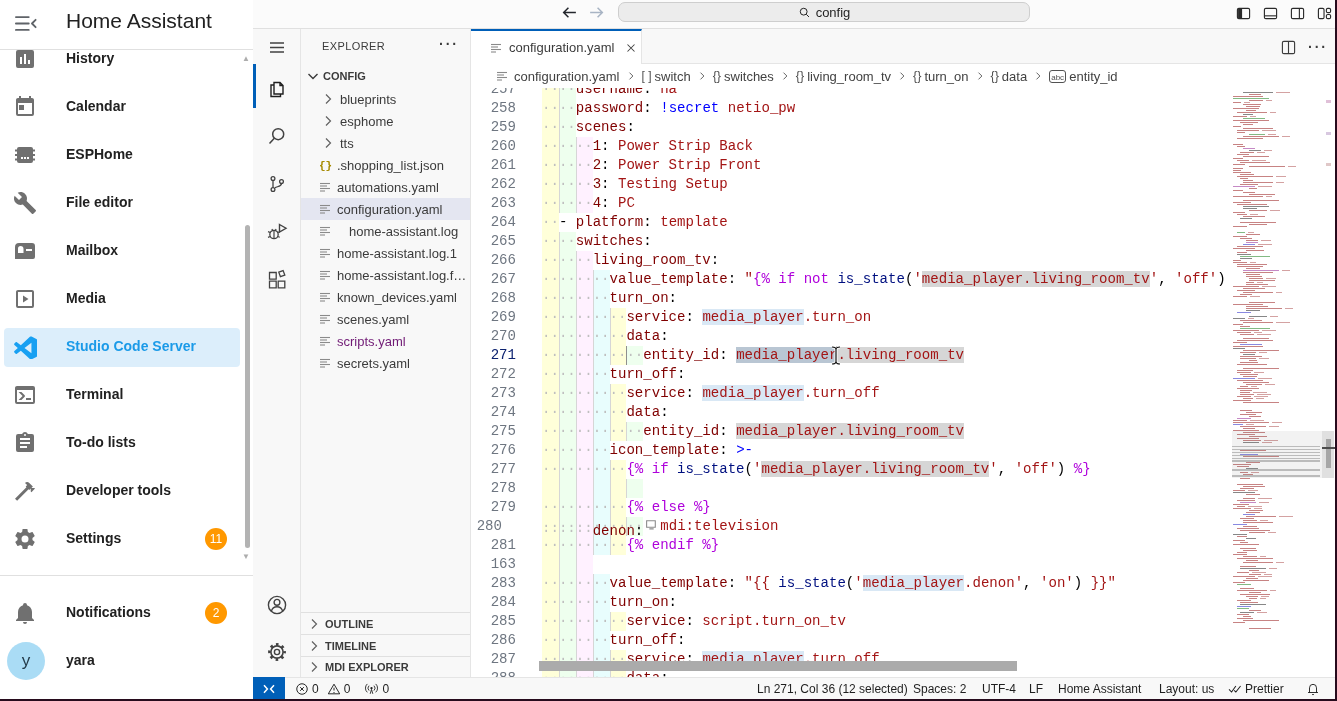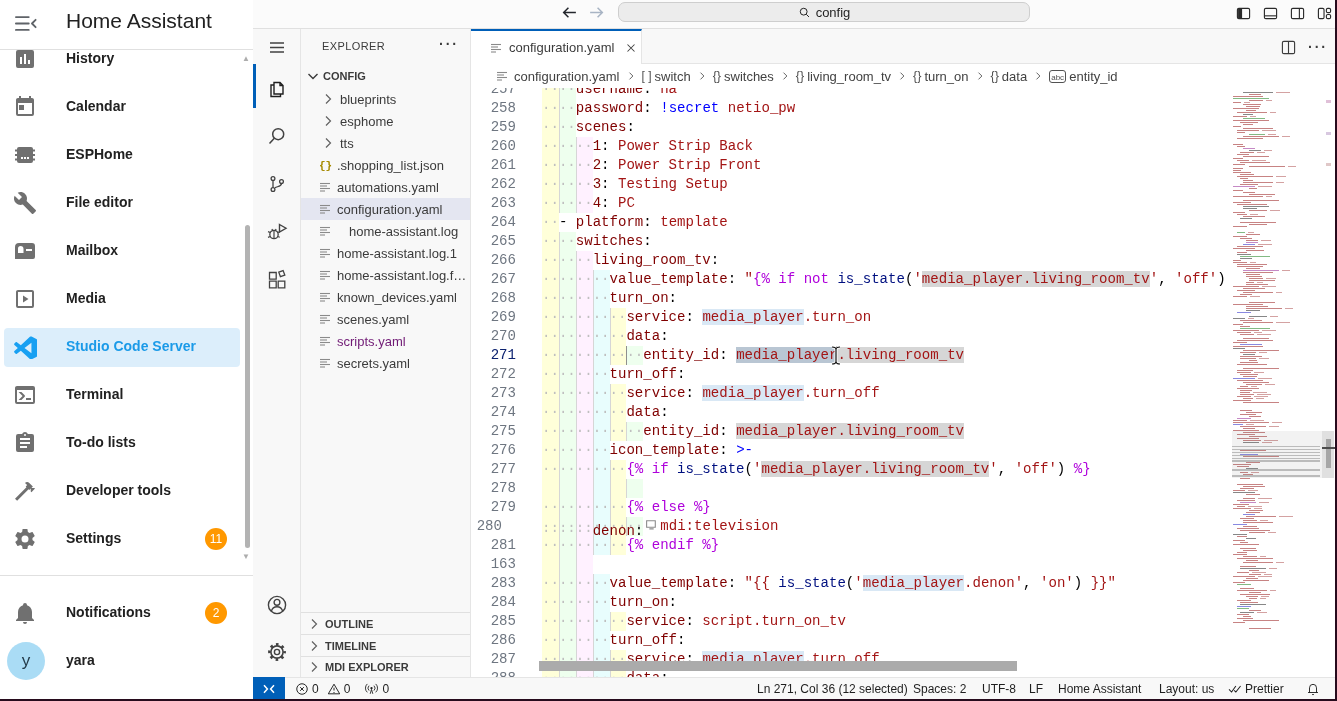--- a/index.html
+++ b/index.html
@@ -771,21 +771,21 @@
     </svg>0<svg width="14" height="14" viewBox="0 0 16 16" style="margin:0 3px 0 8px">
       <path d="M8 2.5 L14.5 13.5 H1.5z" fill="none" stroke="#1f1f1f" stroke-width="1.1"></path>
       <path d="M8 6.5v3.2 M8 11.4v1.2" stroke="#1f1f1f" stroke-width="1.1"></path>
     </svg>0<svg width="15" height="14" viewBox="0 0 16 16" style="margin:0 3px 0 14px">
       <circle cx="8" cy="7" r="1.3" fill="#1f1f1f"></circle>
       <path d="M5.2 4.2 a4 4 0 0 0 0 5.6 M10.8 4.2 a4 4 0 0 1 0 5.6 M3.2 2.2 a6.5 6.5 0 0 0 0 9.6 M12.8 2.2 a6.5 6.5 0 0 1 0 9.6" fill="none" stroke="#1f1f1f" stroke-width="1"></path>
       <path d="M8 8.5 L6.5 13.5 M8 8.5 L9.5 13.5" stroke="#1f1f1f" stroke-width="1" fill="none"></path>
     </svg>0</div>
 <div style="position:absolute;left:757px;top:677px;height:24px;display:flex;align-items:center;font-size:12px;color:#1f1f1f;white-space:nowrap">Ln 271, Col 36 (12 selected)</div>
 <div style="position:absolute;left:913px;top:677px;height:24px;display:flex;align-items:center;font-size:12px;color:#1f1f1f;white-space:nowrap">Spaces: 2</div>
-<div style="position:absolute;left:982px;top:677px;height:24px;display:flex;align-items:center;font-size:12px;color:#1f1f1f;white-space:nowrap">UTF-8</div>
+<div style="position:absolute;left:982px;top:677px;height:24px;display:flex;align-items:center;font-size:12px;color:#1f1f1f;white-space:nowrap">UTF-4</div>
 <div style="position:absolute;left:1029px;top:677px;height:24px;display:flex;align-items:center;font-size:12px;color:#1f1f1f;white-space:nowrap">LF</div>
 <div style="position:absolute;left:1058px;top:677px;height:24px;display:flex;align-items:center;font-size:12px;color:#1f1f1f;white-space:nowrap">Home Assistant</div>
 <div style="position:absolute;left:1159px;top:677px;height:24px;display:flex;align-items:center;font-size:12px;color:#1f1f1f;white-space:nowrap">Layout: us</div>
 <div style="position:absolute;left:1228px;top:677px;height:24px;display:flex;align-items:center;font-size:12px;color:#1f1f1f;white-space:nowrap"><svg width="14" height="12" viewBox="0 0 16 14" style="margin-right:3px">
       <path d="M1 7.5 L4 10.5 L9 3.5 M7 8.5 L9 10.5 L14.5 3.5" fill="none" stroke="#1f1f1f" stroke-width="1.2"></path>
     </svg>Prettier</div>
 <div style="position:absolute;left:1306px;top:682px"><svg width="14" height="14" viewBox="0 0 24 24" fill="none" stroke="#1f1f1f" stroke-width="1.6">
       <path d="M6 18 V10 a6 6 0 0 1 12 0 v8 M3.5 18 h17 M10.5 21 a1.8 1.8 0 0 0 3 0"></path>
     </svg></div>
 <div style="position:absolute;left:0;top:0;width:253px;height:701px;background:#fff">

